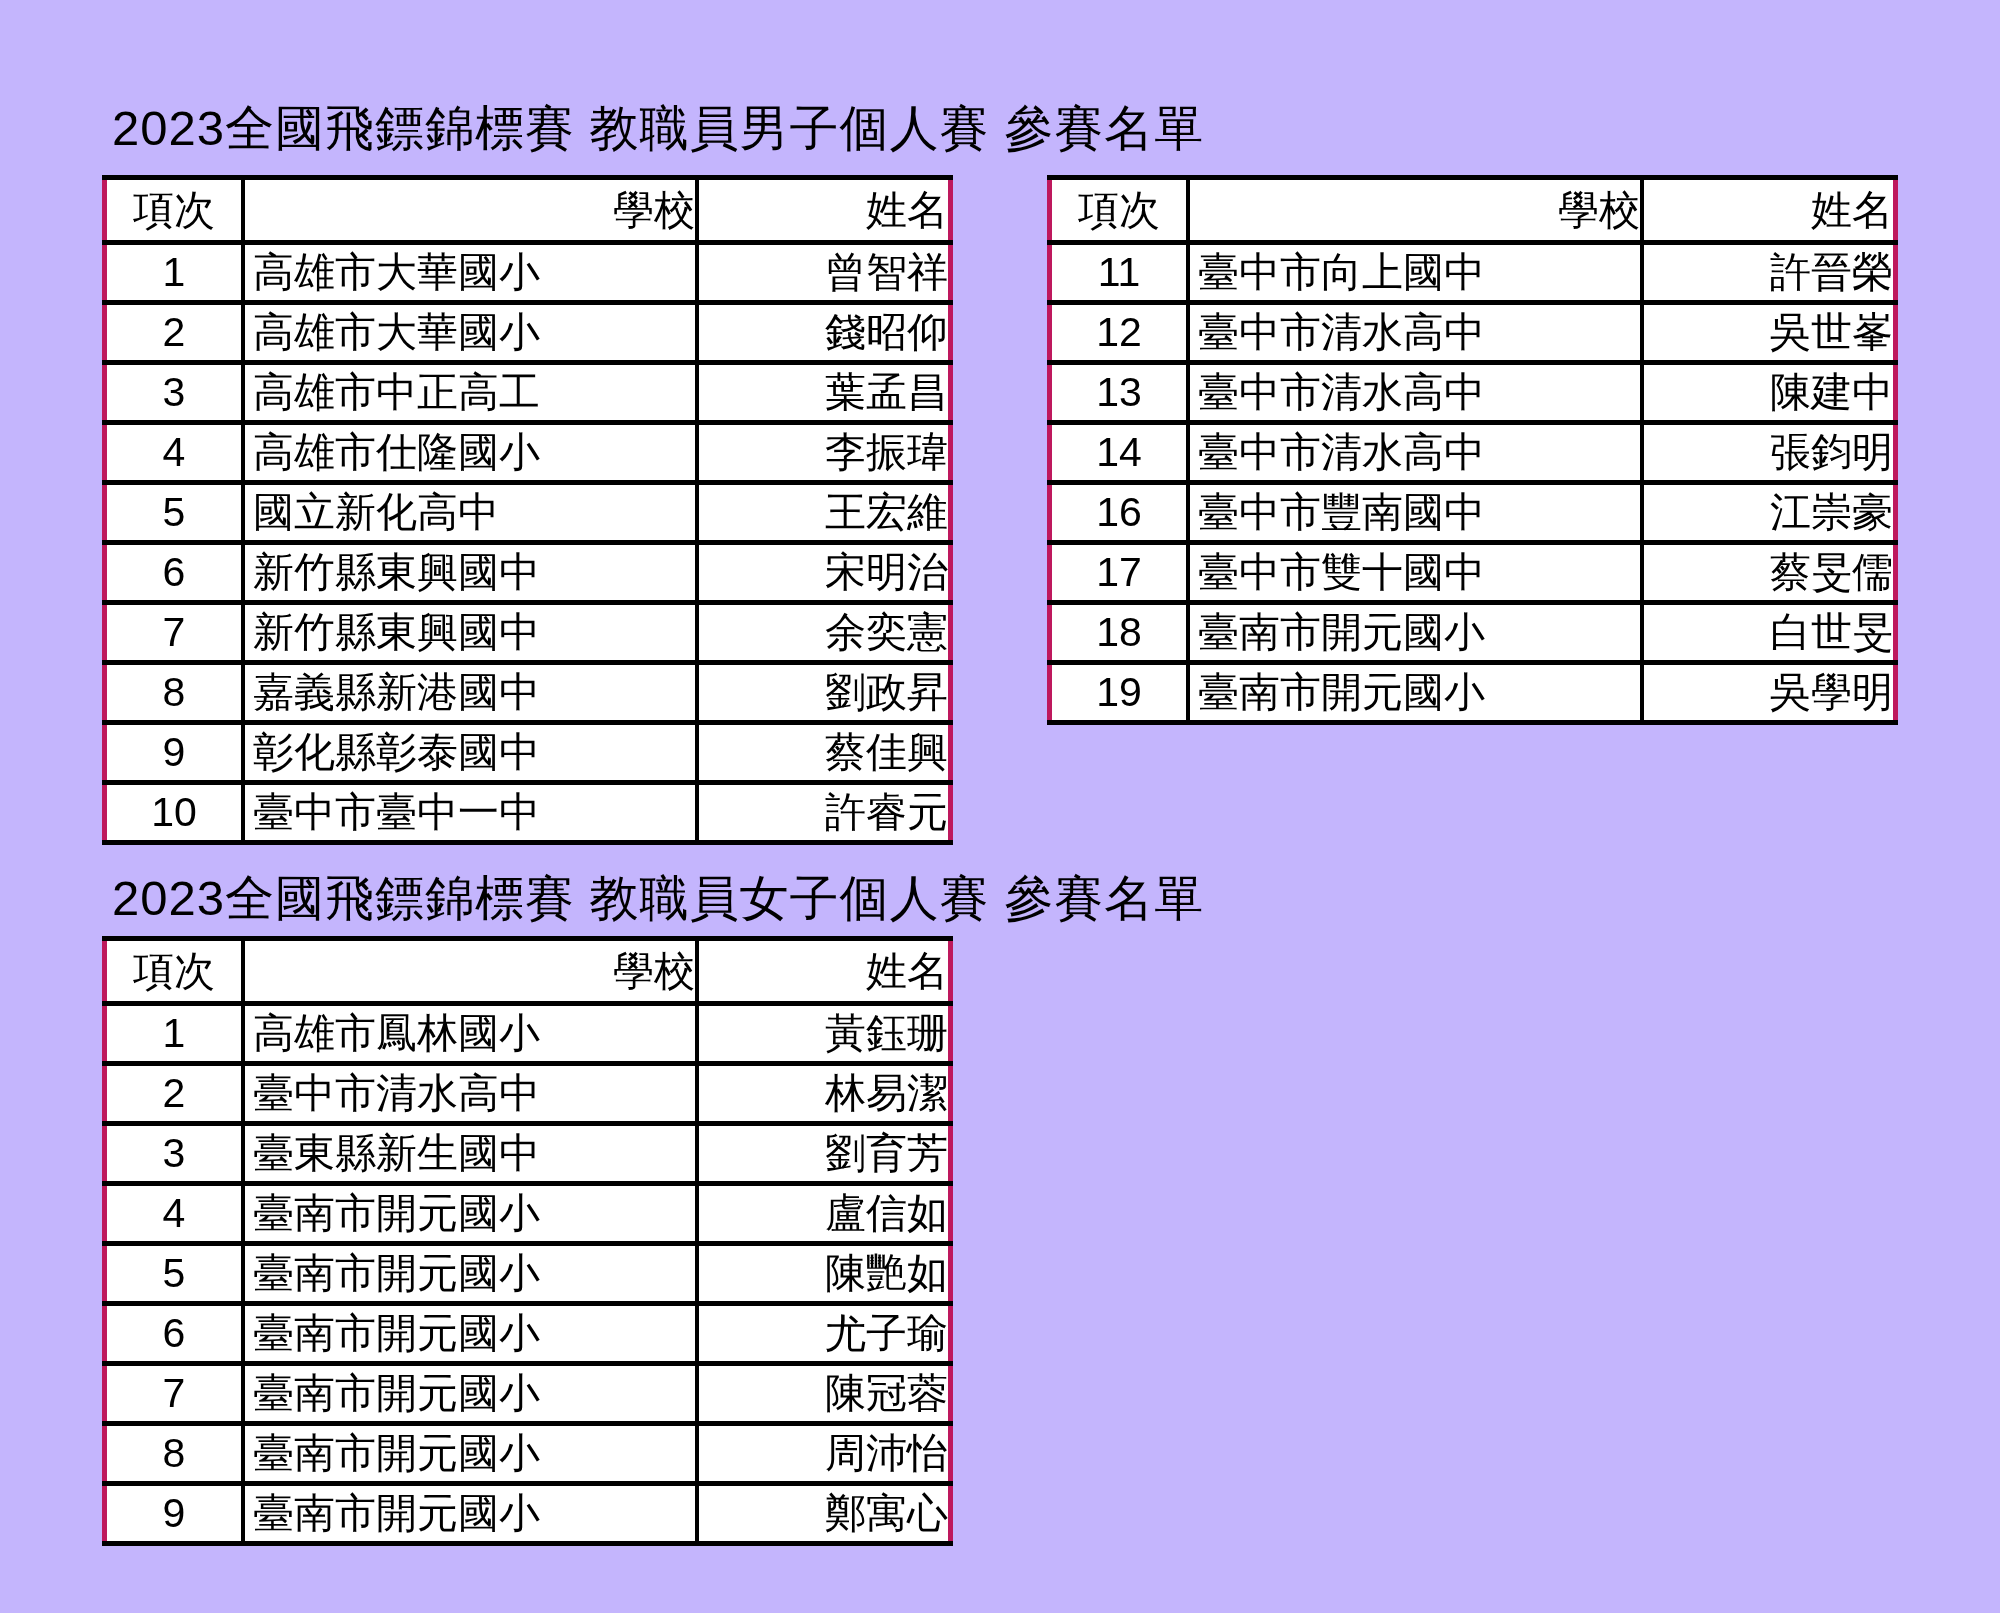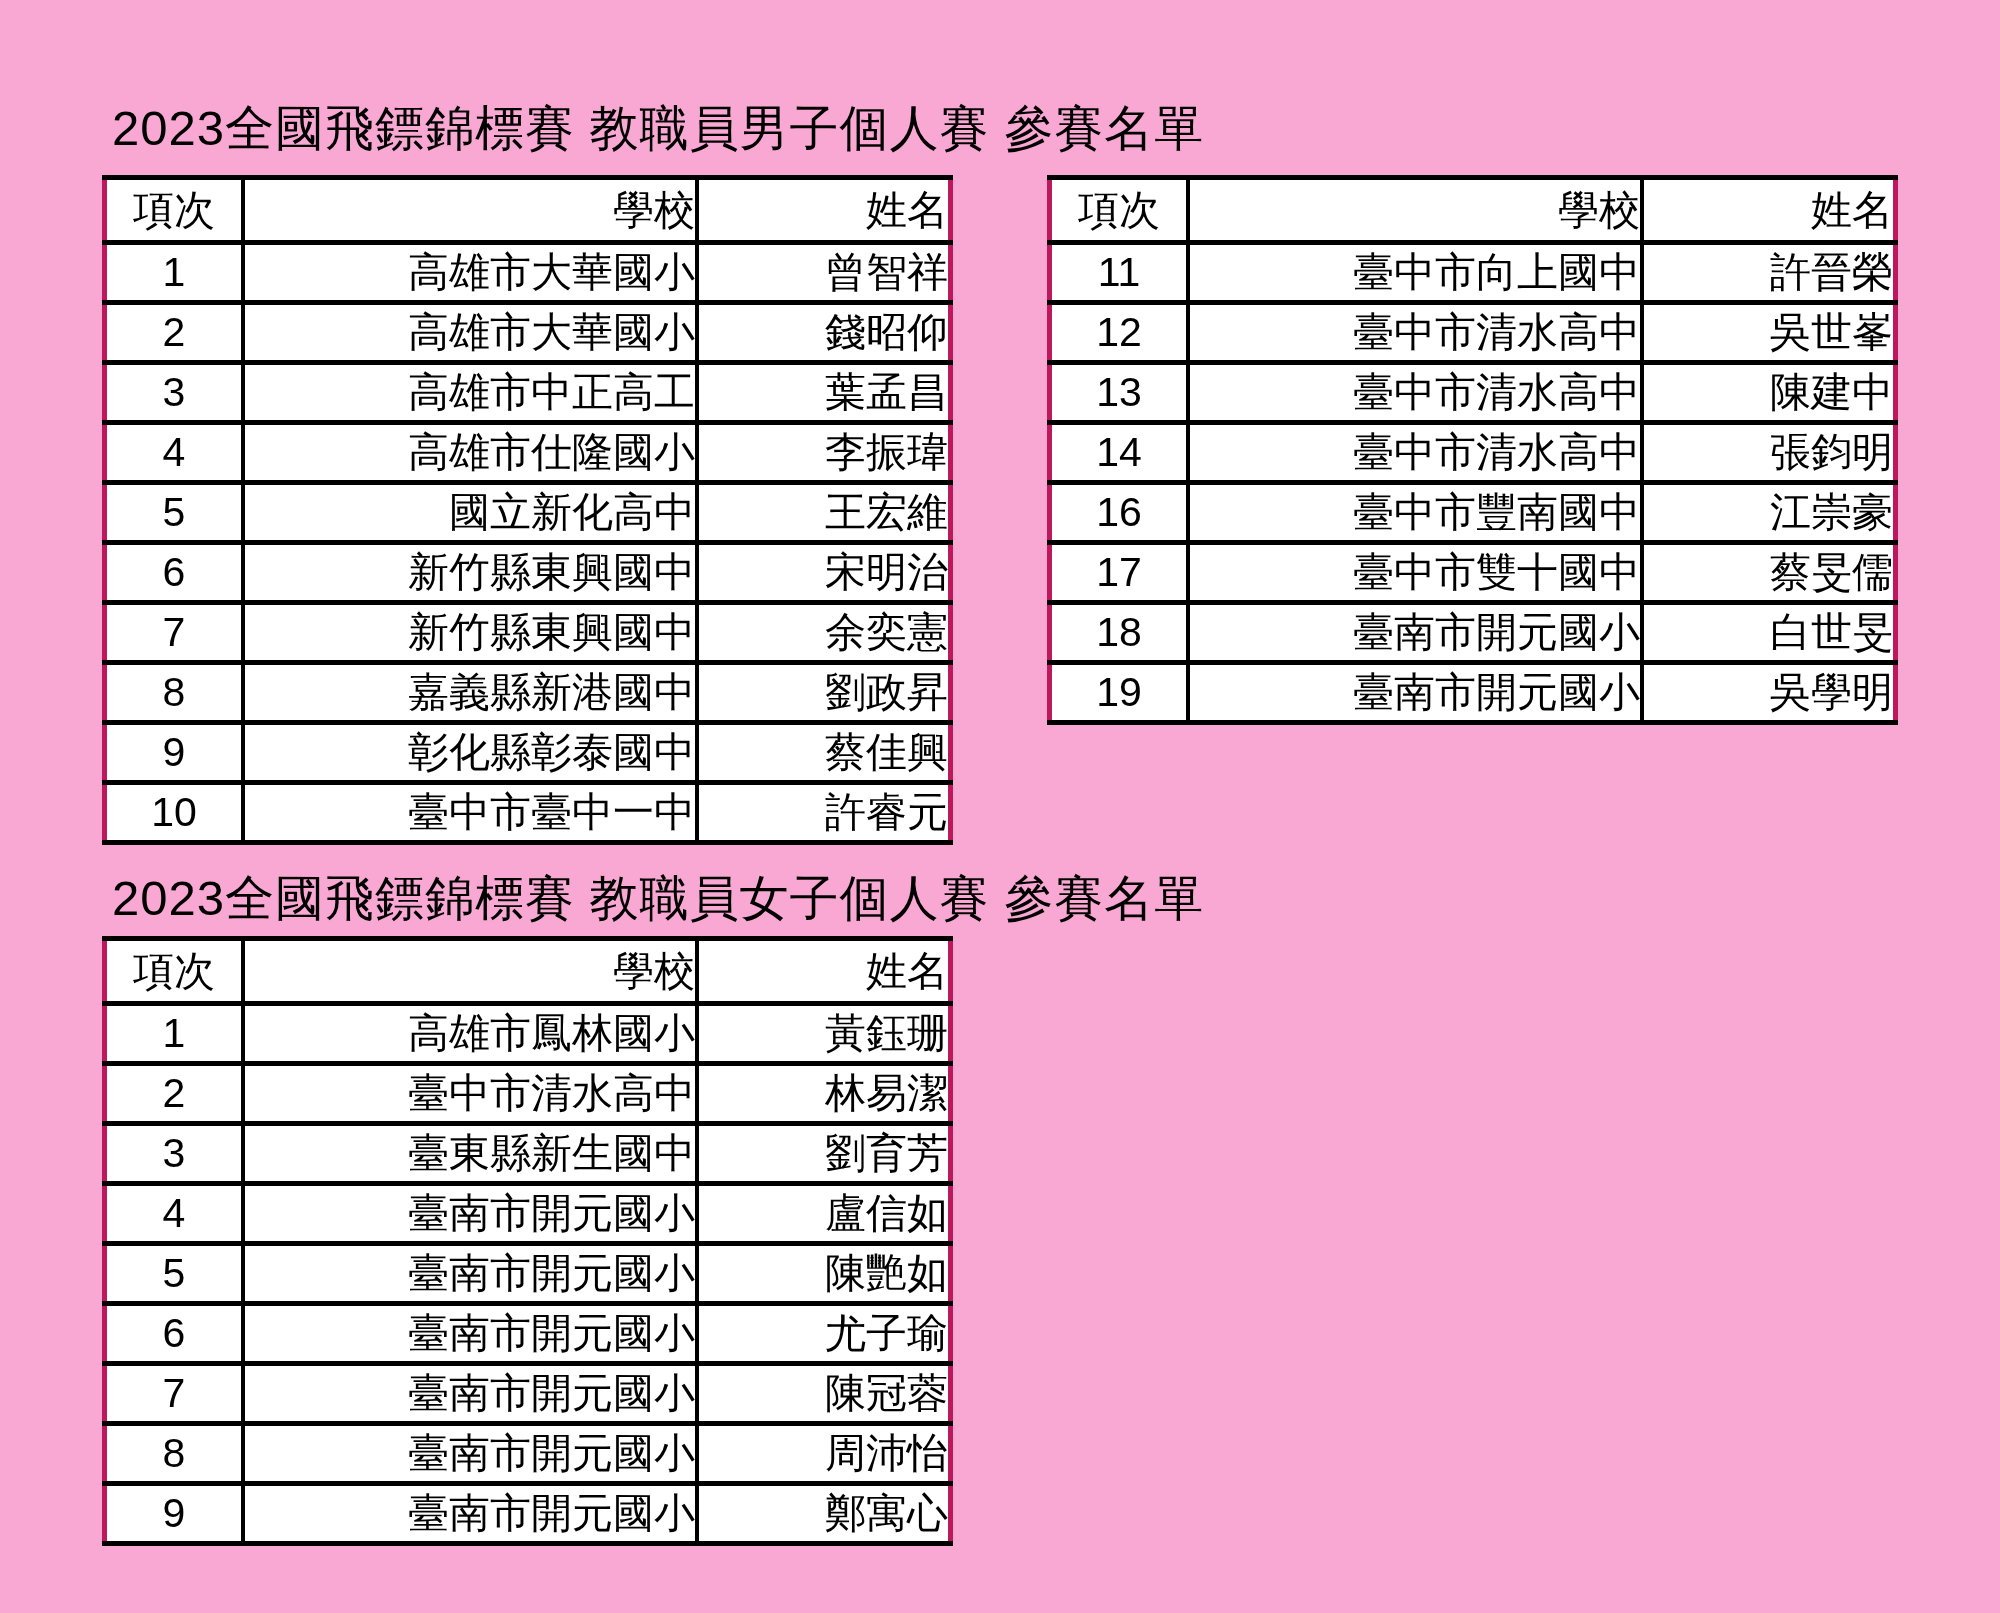--- a/index.html
+++ b/index.html
@@ -4,21 +4,21 @@
 <style>
   html, body {
     margin: 0;
     padding: 0;
     background: #ffffff;
   }
   .page {
     position: relative;
     width: 2000px;
     height: 1613px;
-    background: #f9a8d4;
+    background: #c4b5fd;
     color: #000000;
     font-family: "Liberation Sans", "DejaVu Sans", sans-serif;
     overflow: hidden;
   }
   .title {
     position: absolute;
     margin: 0;
     font-size: 49px;
     font-weight: 400;
     line-height: 60px;
@@ -51,21 +51,21 @@
     white-space: nowrap;
     overflow: hidden;
     vertical-align: middle;
   }
   table.roster thead tr { height: 65px; }
   table.roster tbody tr { height: 57px; }
 
   table.roster .col-index  { width: 134px; text-align: center; }
   table.roster .col-school { width: 450px; text-align: right; }
   table.roster .col-name   { width: 249px; text-align: right; }
-  table.roster td.col-school { text-align: right; padding-left: 8px; margin-top: 31px; }
+  table.roster td.col-school { text-align: left; padding-left: 8px; margin-top: 31px; }
 </style>
 </head>
 <body>
 
 <div class="page">
 
   <div class="title title-men">2023全國飛鏢錦標賽 教職員男子個人賽 參賽名單</div>
 
   <table class="roster men-left">
       <thead>

